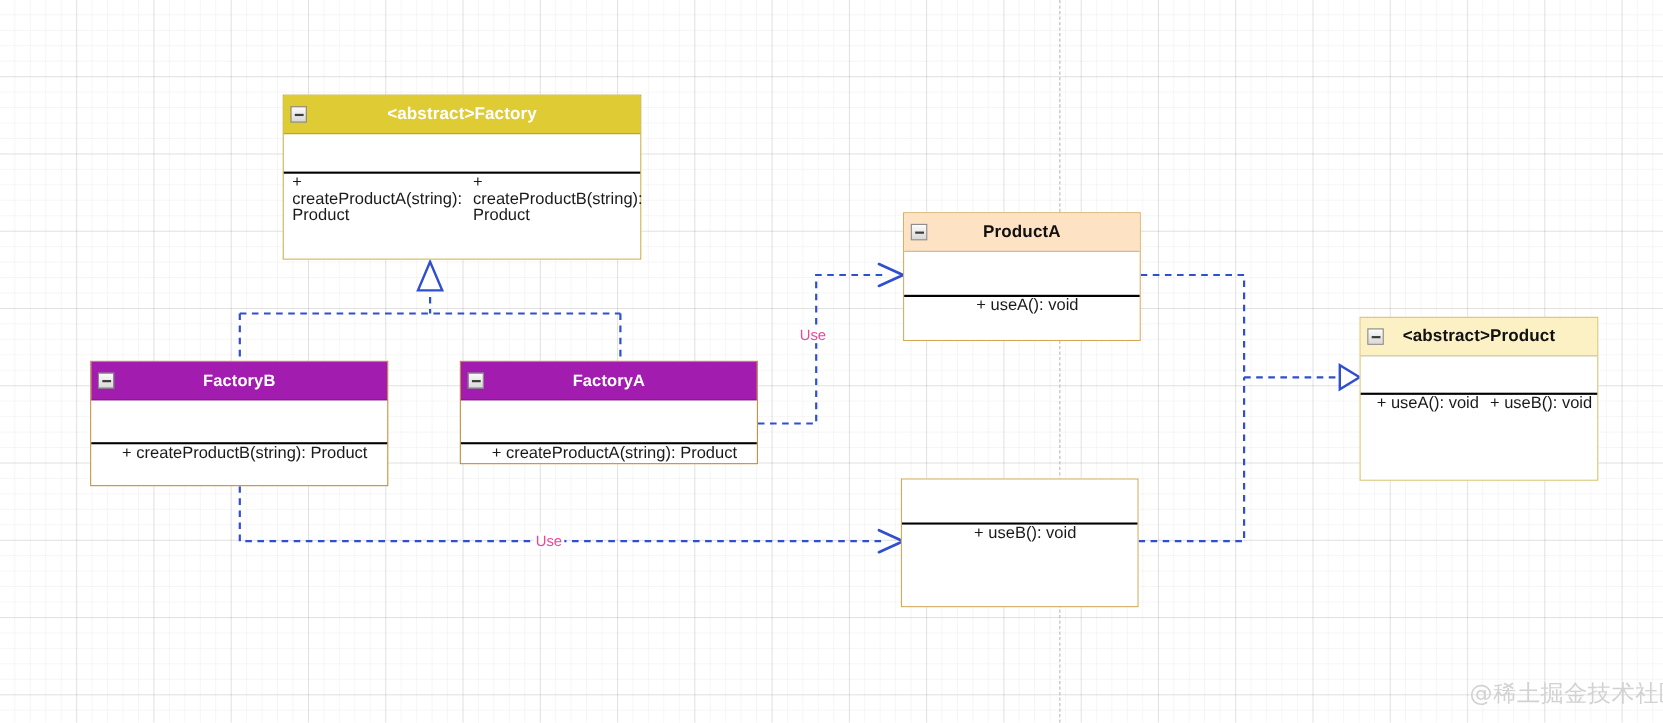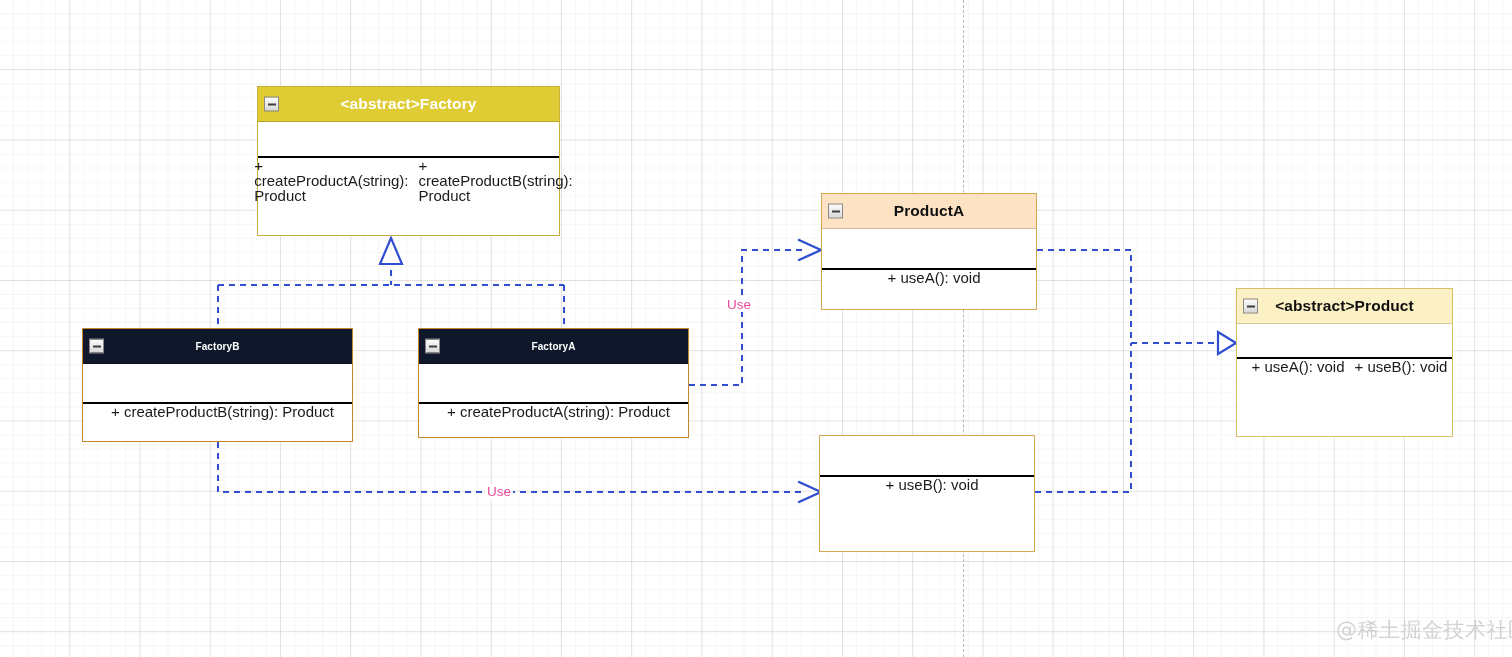--- a/index.html
+++ b/index.html
@@ -82,21 +82,21 @@
     display: block;
     width: 8px; height: 2px;
     background: #3d3d3d;
   }
 
   
   .theme-factory { border-color: #c9ae3c; }
   .theme-factory > .hdr { background: #dfcb34; color: #ffffff; font-size: 15.5px; }
 
   .theme-sub { border-color: #c8862c; }
-  .theme-sub > .hdr { background: #0f172a; color: #ffffff; font-size: 10px; }
+  .theme-sub > .hdr { background: #a21caf; color: #ffffff; font-size: 15px; }
 
   .theme-prod { border-color: #d3a857; }
   .theme-prod > .hdr { background: #fde3c3; color: #111111; font-size: 15.5px; }
 
   .theme-abs { border-color: #d8c06a; }
   .theme-abs > .hdr { background: #fcf0c5; color: #111111; font-size: 15.5px; }
 
   
   .edge-label {
     position: absolute;
@@ -153,21 +153,21 @@
       <path d="M1037,250 L1131,250 L1131,343"></path>
       <path d="M1035,492 L1131,492 L1131,343"></path>
       <path d="M1131,343 L1218,343"></path>
     </g>
     <polygon points="1236,343 1218,332 1218,354" fill="#ffffff" stroke="#2f4fd0" stroke-width="2.2"></polygon>
   </svg>
 
   <div class="edge-label" style="left:725px; top:297px;">Use</div>
   <div class="edge-label" style="left:485px; top:484px;">Use</div>
 
-  <div class="umlbox theme-factory" style="left:257px; top:86px; width:303px; height:150px;">
+  <div class="umlbox theme-factory" style="left:257px; top:86px; width:326px; height:150px;">
     <div class="hdr" style="height:35px;">
       <span class="collapse">
           <i></i>
         </span>
       <span>&lt;abstract&gt;Factory</span>
     </div>
     <div class="attrs" style="height:36px;"></div>
     <div class="ops">
       <div class="op" style="padding-bottom:16px;">+ createProductA(string): Product</div>
       <div class="op">+ createProductB(string): Product</div>
@@ -180,21 +180,21 @@
           <i></i>
         </span>
       <span>FactoryB</span>
     </div>
     <div class="attrs" style="height:40px;"></div>
     <div class="ops">
       <div class="op">+ createProductB(string): Product</div>
     </div>
   </div>
 
-  <div class="umlbox theme-sub" style="left:418px; top:328px; width:271px; height:110px;">
+  <div class="umlbox theme-sub" style="left:418px; top:328px; width:271px; height:94px;">
     <div class="hdr" style="height:35px;">
       <span class="collapse">
           <i></i>
         </span>
       <span>FactoryA</span>
     </div>
     <div class="attrs" style="height:40px;"></div>
     <div class="ops">
       <div class="op">+ createProductA(string): Product</div>
     </div>

